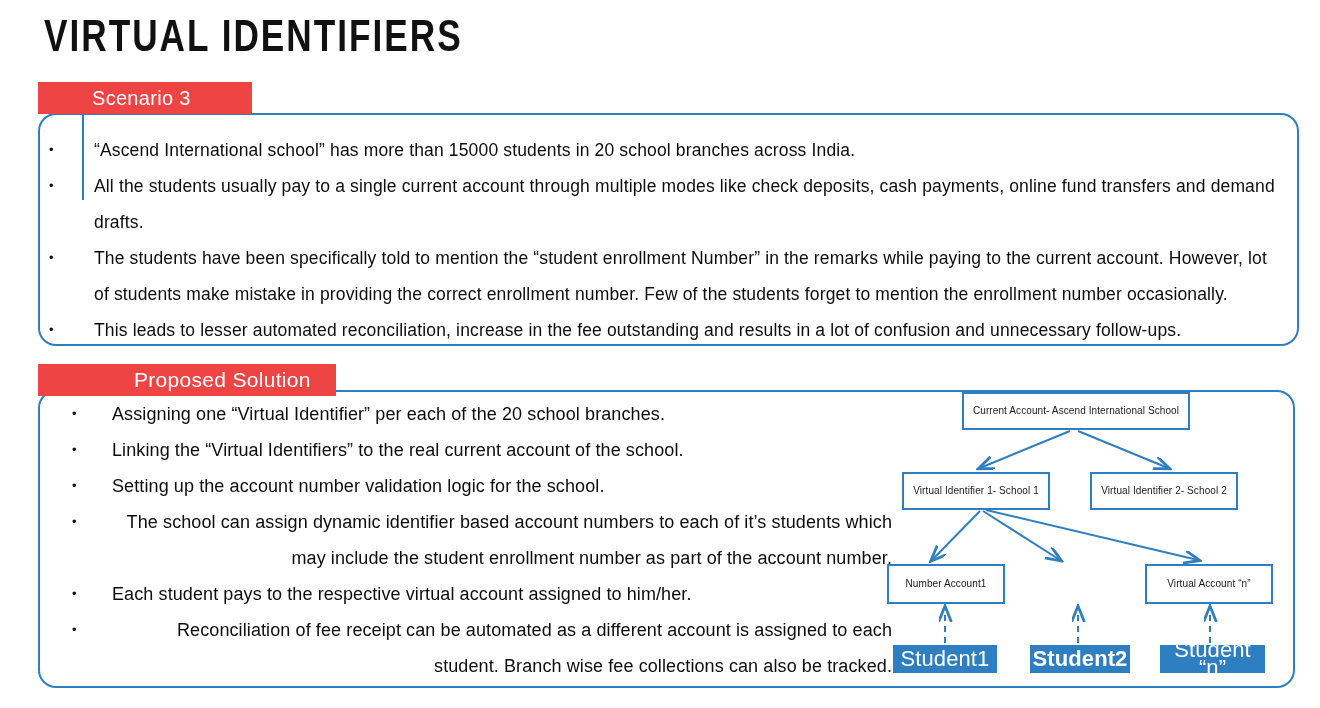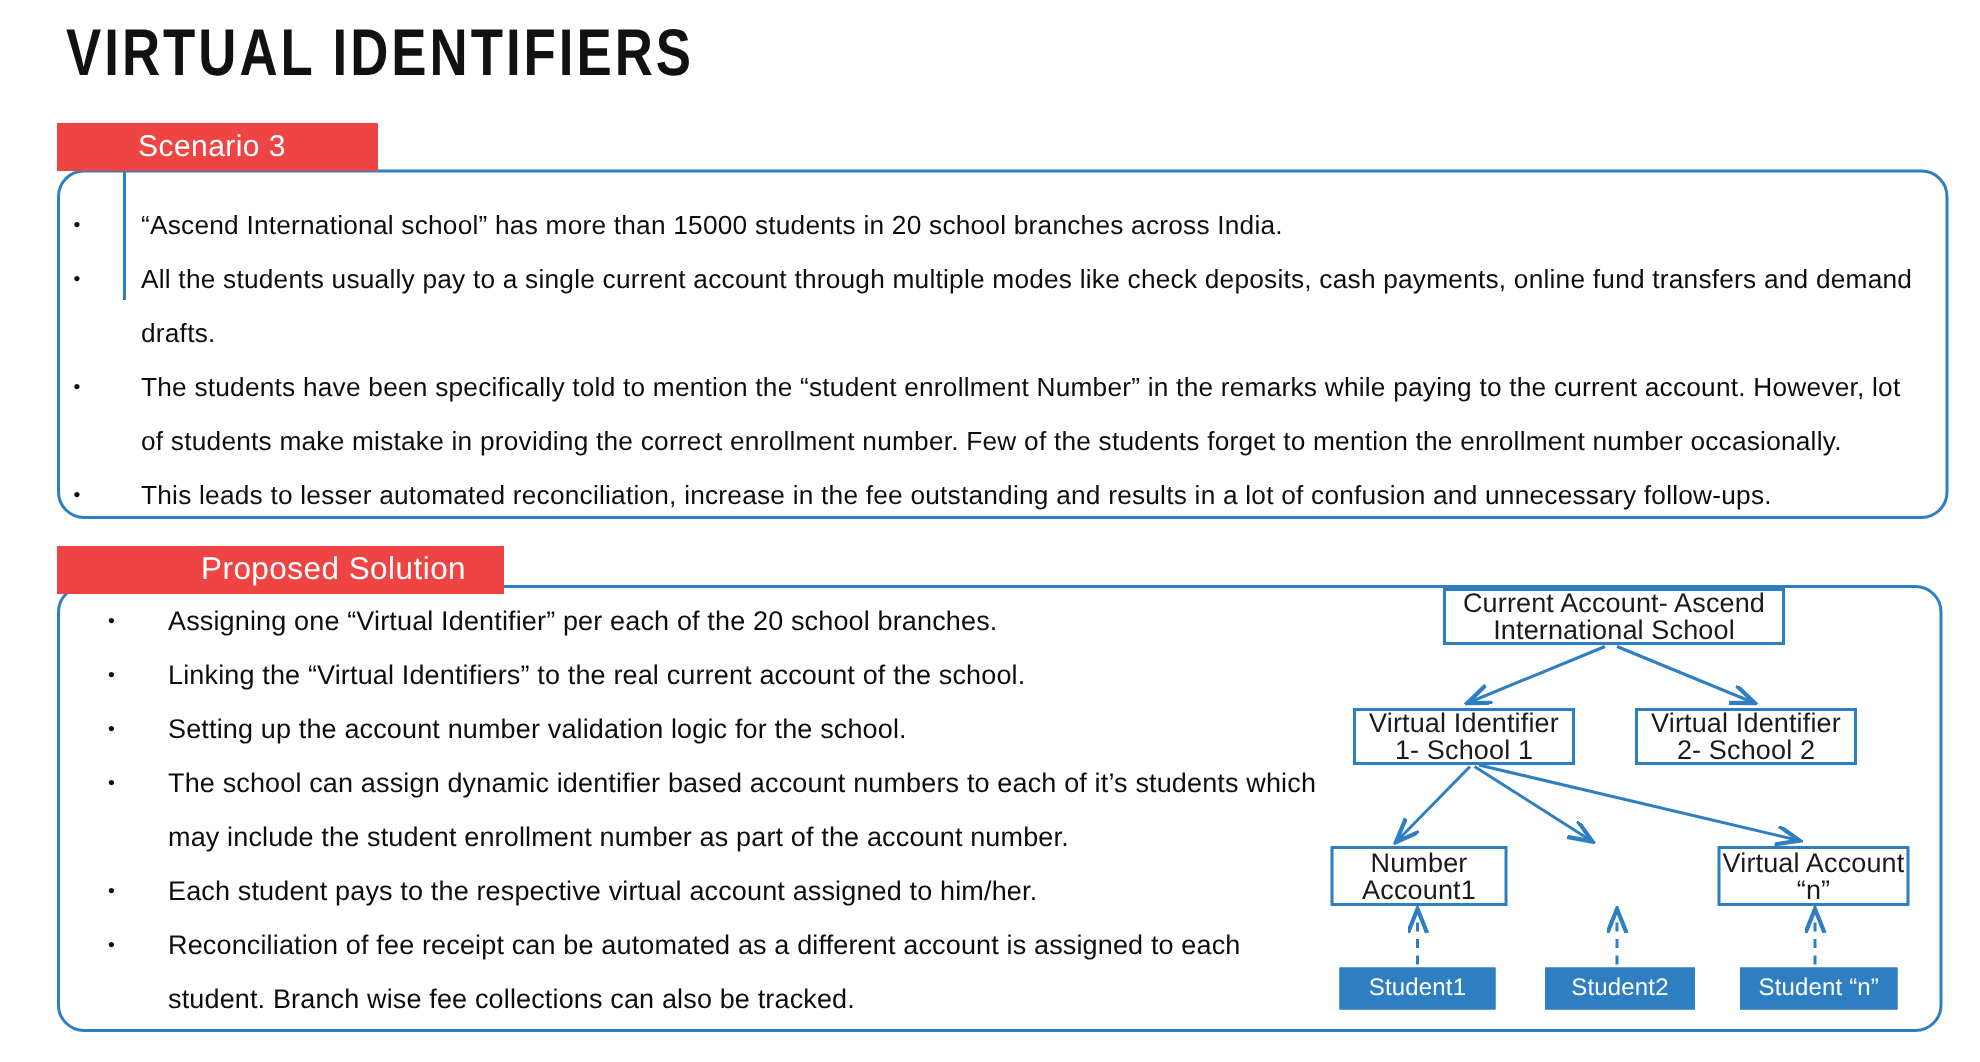--- a/index.html
+++ b/index.html
@@ -64,43 +64,43 @@
   #scenario-list li .bullet{font-size:13px;line-height:36px;}
 
   
   #solution-list{left:72px;top:396px;width:820px;}
   #solution-list li{
     font-family:"Liberation Sans Narrow","Liberation Sans",sans-serif;
     font-size:18px;line-height:36px;padding-left:40px;
     letter-spacing:.1px;
   }
   #solution-list li .bullet{font-size:13px;line-height:36px;}
-  #solution-list li.wide .txt{max-width:800px;}
+  #solution-list li.wide .txt{max-width:800px;text-align:right;}
 
   
   #diagram{position:absolute;left:880px;top:384px;width:400px;height:300px;}
   #diagram svg{position:absolute;left:0;top:0;}
   .node{
     position:absolute;box-sizing:border-box;
     border:2px solid #2E7FC1;background:#ffffff;color:#1a1a1a;
     display:flex;align-items:center;justify-content:center;text-align:center;
     font-family:"Liberation Sans Narrow","Liberation Sans",sans-serif;
-    font-size:18px;line-height:18px;letter-spacing:.1px;
+    font-size:10px;line-height:18px;letter-spacing:.1px;
   }
   .node.filled{
-    background:#2E7FC1;border-color:#2E7FC1;color:#ffffff;font-size:16px;
+    background:#2E7FC1;border-color:#2E7FC1;color:#ffffff;font-size:22px;
   }
   #node-root{left:82px;top:8px;width:228px;height:38px;}
   #node-vi1{left:22px;top:88px;width:148px;height:38px;}
   #node-vi2{left:210px;top:88px;width:148px;height:38px;}
   #node-va1{left:7px;top:180px;width:118px;height:40px;}
   #node-va2{left:136px;top:180px;width:118px;height:40px;}
   #node-van{left:265px;top:180px;width:128px;height:40px;}
   #node-s1{left:13px;top:261px;width:104px;height:28px;}
-  #node-s2{left:150px;top:261px;width:100px;height:28px;}
+  #node-s2{left:150px;top:261px;width:100px;height:28px;font-weight:bold;}
   #node-sn{left:280px;top:261px;width:105px;height:28px;}
 </style>
 </head>
 <body>
 
 <div id="stage">
 
   <div class="page-title">VIRTUAL IDENTIFIERS</div>
 
   <div class="card" id="scenario-card"></div>

